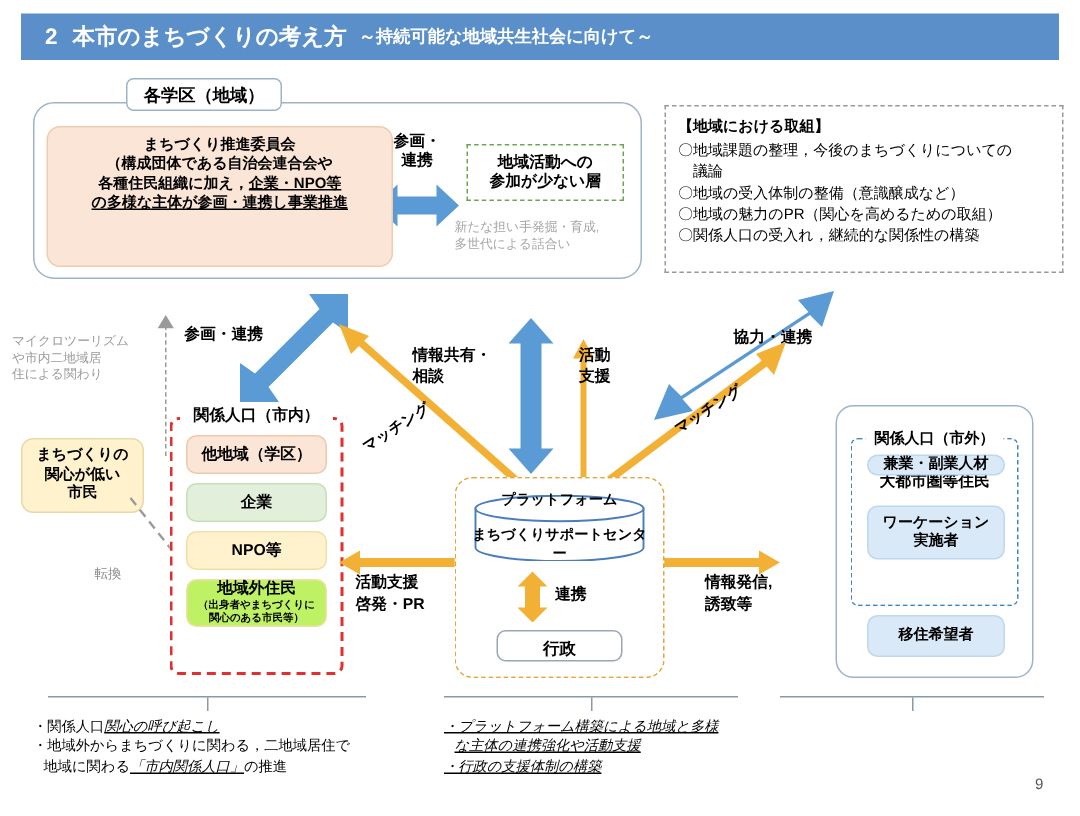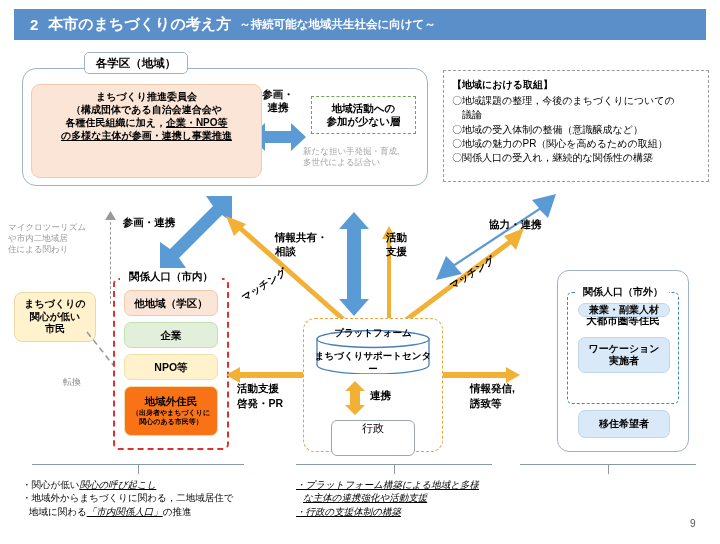--- a/index.html
+++ b/index.html
@@ -123,42 +123,42 @@
   .kbox{
     left:124px;width:94px;
     border-radius:7px;
     display:flex;flex-direction:column;align-items:center;justify-content:center;
     font-size:10.5px;font-weight:bold;text-align:center;line-height:1.2;
     z-index:6;
   }
   #kbox-1{top:290px;height:26px;background:#FBE5D6;border:1px solid #EFC9AC;}
   #kbox-2{top:322px;height:26px;background:#E2EFDA;border:1px solid #C5E0B4;}
   #kbox-3{top:354px;height:26px;background:#FFF2CC;border:1px solid #F0DFA6;}
-  #kbox-4{top:386px;height:50px;background:#f97316;border:1px solid #F0DFA6;}
+  #kbox-4{top:386px;height:32px;background:#bef264;border:1px solid #F0DFA6;}
   #kbox-4 .sub{font-size:7px;font-weight:bold;line-height:1.2;margin-top:1px;}
 
   
   #platform-wrap{
     left:303px;top:318px;width:140px;height:134px;
     border:1.6px dashed #E8A33D;border-radius:12px;background:#fff;
   }
   #cyl{left:316px;top:330px;width:114px;height:44px;}
   #cyl-label{
     left:326px;top:327px;width:94px;text-align:center;
     font-size:9.5px;font-weight:bold;color:#000;z-index:7;
   }
   #cyl-body-label{
     left:313px;top:350px;width:120px;text-align:center;
     font-size:9.5px;font-weight:bold;z-index:7;
   }
   #gyosei{
-    left:331px;top:420px;width:84px;height:36px;
+    left:331px;top:420px;width:84px;height:21px;
     border:1px solid #9aa6b2;border-radius:6px;background:#fff;
-    display:flex;align-items:flex-start;justify-content:center;
-    font-size:11px;font-weight:normal;
+    display:flex;align-items:flex-end;justify-content:center;
+    font-size:11px;font-weight:bold;
   }
   #renkei-arrow{left:344px;top:381px;width:22px;height:34px;}
   #renkei-label{left:370px;top:389px;font-size:10.5px;font-weight:bold;}
 
   
   #lbl-joho{left:275px;top:231px;width:58px;font-size:10.5px;font-weight:bold;line-height:1.3;}
   #lbl-katsudo{left:386px;top:231px;width:34px;font-size:10.5px;font-weight:bold;line-height:1.3;}
   #lbl-match-l{left:239px;top:293px;font-size:10px;font-weight:bold;transform:rotate(-33deg);transform-origin:left top;}
   #lbl-match-r{left:447px;top:281px;font-size:10px;font-weight:bold;transform:rotate(-33deg);transform-origin:left top;}
   #lbl-kyoryoku{left:489px;top:218px;font-size:10.5px;font-weight:bold;}
@@ -427,21 +427,21 @@
       <span class="stem"></span>
     </div>
   <div class="abs bracket" id="br-2">
       <span class="stem"></span>
     </div>
   <div class="abs bracket" id="br-3">
       <span class="stem"></span>
     </div>
 
   <div class="abs bottom-txt" id="bt-1">
-    <span class="ln"><span>・関心が低い</span><span class="ul">関心の呼び起こし</span></span>
+    <span class="ln"><span>・関係人口</span><span class="ul">関心の呼び起こし</span></span>
     <span class="ln">・地域外からまちづくりに関わる，二地域居住で</span>
     <span class="ind"><span>地域に関わる</span><span class="ul">「市内関係人口」</span><span>の推進</span></span>
   </div>
 
   <div class="abs bottom-txt" id="bt-2">
     <span class="ln ul">・プラットフォーム構築による地域と多様</span>
     <span class="ind ul">な主体の連携強化や活動支援</span>
     <span class="ln ul">・行政の支援体制の構築</span>
   </div>
 

